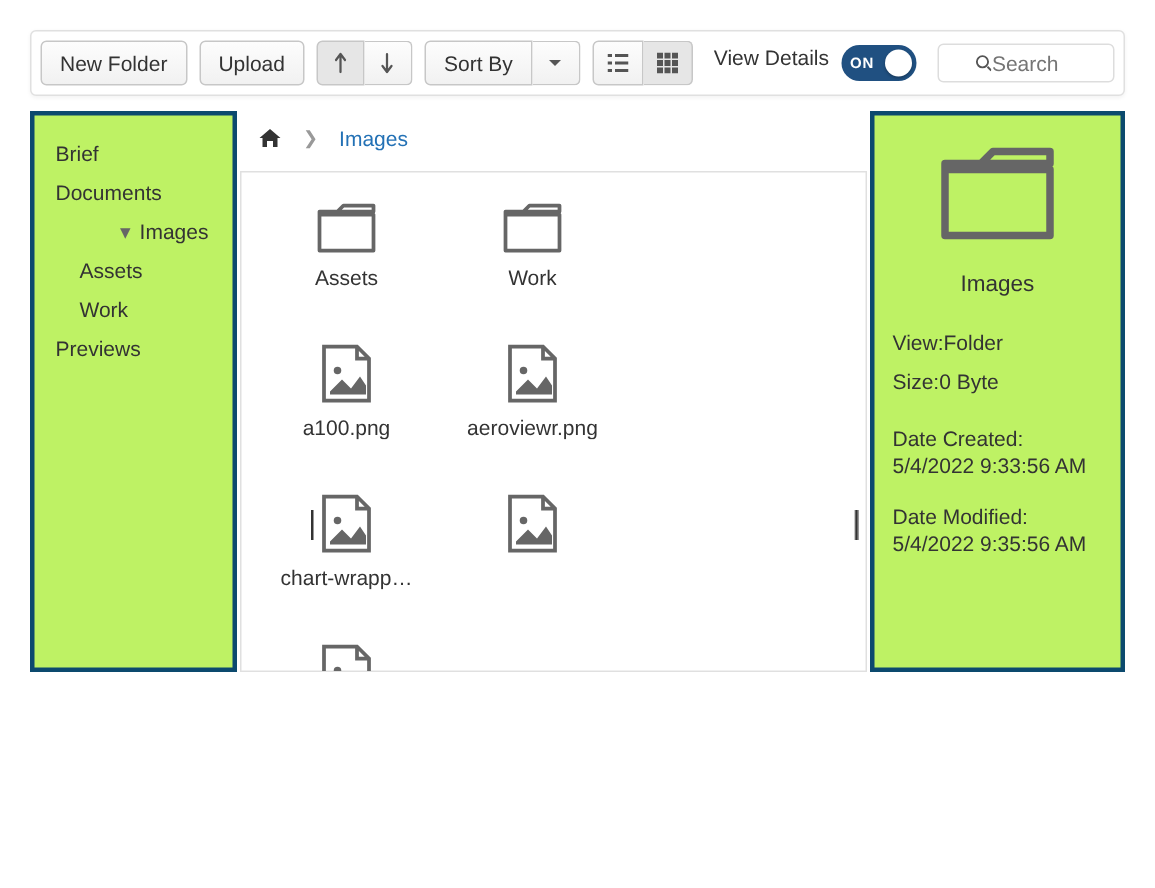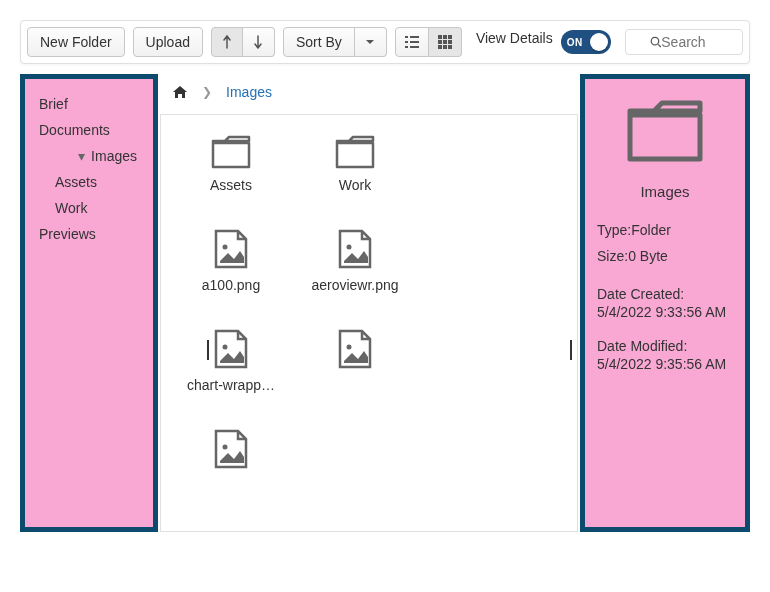--- a/index.html
+++ b/index.html
@@ -1,17 +1,17 @@
 <!DOCTYPE html>
 <html><head>
 <meta charset="utf-8">
 <style>
   * { box-sizing: border-box; margin: 0; padding: 0; }
   body { font-family: Arial, Helvetica, sans-serif; font-size: 14px; color: #333; background: #fff; }
-  .app { width: 770px; height: 532px; padding: 20px 20px 0 20px; position: relative; }
+  .app { width: 770px; height: 448px; padding: 20px 20px 0 20px; position: relative; }
   .toolbar {
     display: flex; align-items: center; gap: 8px;
     border: 1px solid #e0e0e0; border-radius: 4px;
     padding: 6px; background: #fff;
     box-shadow: 0 1px 3px rgba(0,0,0,0.05);
   }
   .btn {
     border: 1px solid #c7c7c7; background: linear-gradient(#fdfdfd,#f1f1f1);
     border-radius: 4px; padding: 7px 12px; font-size: 14px; color:#333;
     cursor: pointer; display:inline-flex; align-items:center; justify-content:center;
@@ -31,21 +31,21 @@
   }
   .switch .on-label { position:absolute; left:6px; letter-spacing:0.5px;}
   .switch .thumb { width:18px; height:18px; border-radius:50%; background:#fff; position:absolute; right:3px; box-shadow:0 1px 2px rgba(0,0,0,0.3);}
   .search {
     flex:1; display:flex; align-items:center; border:1px solid #ddd;
     border-radius:4px; padding:4px 24px; margin-left:6px; min-width:100px;
     max-width:120px;
   }
   .search input { border:none; outline:none; font-size:14px; width:100%; color:#666; }
   .main { display:flex; gap:2px; margin-top:10px; height: calc(100% - 54px); }
-  .panel { border:5px solid #0c4a6e; background:#f9a8d4; }
+  .panel { border:3px solid #0c4a6e; background:#bef264; }
   .tree { width:138px; padding:12px 6px; }
   .tree ul { list-style:none; }
   .tree li { padding:5px 4px 5px 8px; white-space:nowrap; cursor:pointer; color:#333; border-radius:2px;}
   .tree .caret { display:inline-block; width:10px; color:#666;}
   .tree .indent1 { padding-left:8px; }
   .tree .indent2 { padding-left:24px; }
   .content-wrap { flex:1; display:flex; flex-direction:column; }
   .breadcrumb {
     display:flex; align-items:center; gap:14px; padding:10px 12px;
     border-bottom:none;
@@ -247,21 +247,21 @@
       </div>
     </div>
 
     <div class="panel details">
       <div class="big-icon">
         <svg width="78" height="66" viewBox="0 0 78 66">
             <path d="M4 12 H28 L36 4 H74 V12 H4 Z M4 12 V60 H74 V16 H4" fill="none" stroke="#666" stroke-width="5" stroke-linejoin="round"></path>
           </svg>
       </div>
       <div class="title">Images</div>
-      <div class="row"><span>Type:</span><span>Folder</span></div>
+      <div class="row"><span>View:</span><span>Folder</span></div>
       <div class="row" style="margin-bottom:22px;"><span>Size:</span><span>0 Byte</span></div>
       <div class="row date">Date Created:</div>
       <div class="row dateval">5/4/2022 9:33:56 AM</div>
       <div class="row date">Date Modified:</div>
       <div class="row">5/4/2022 9:35:56 AM</div>
     </div>
 
   </div>
 
   <div class="divider-handle dh1"></div>

